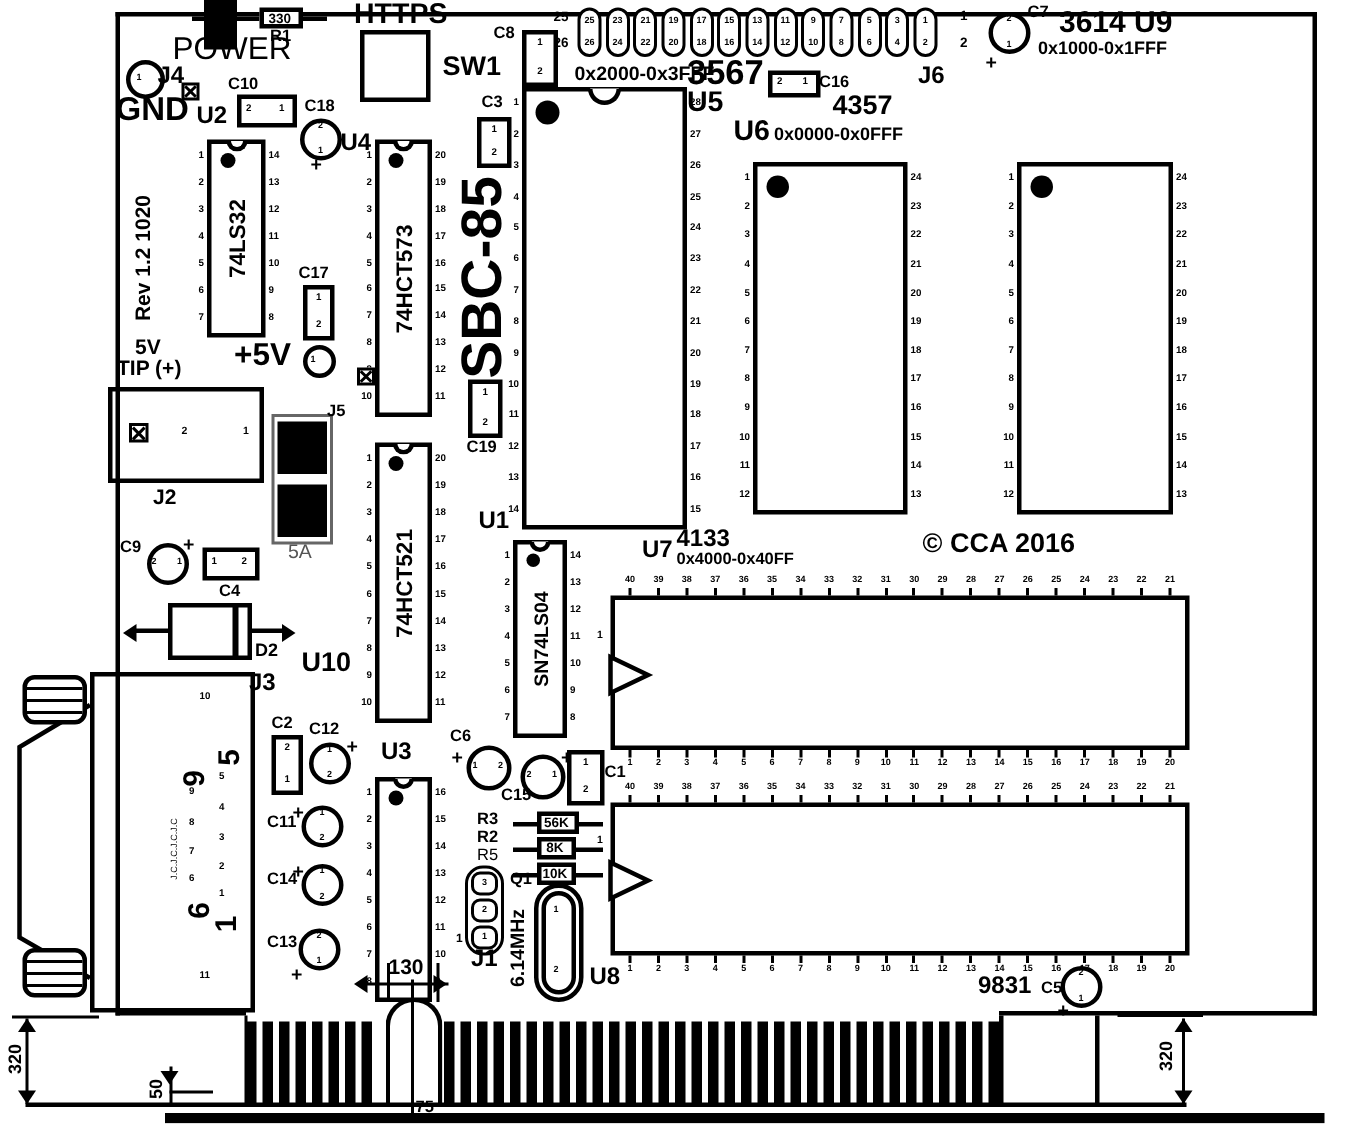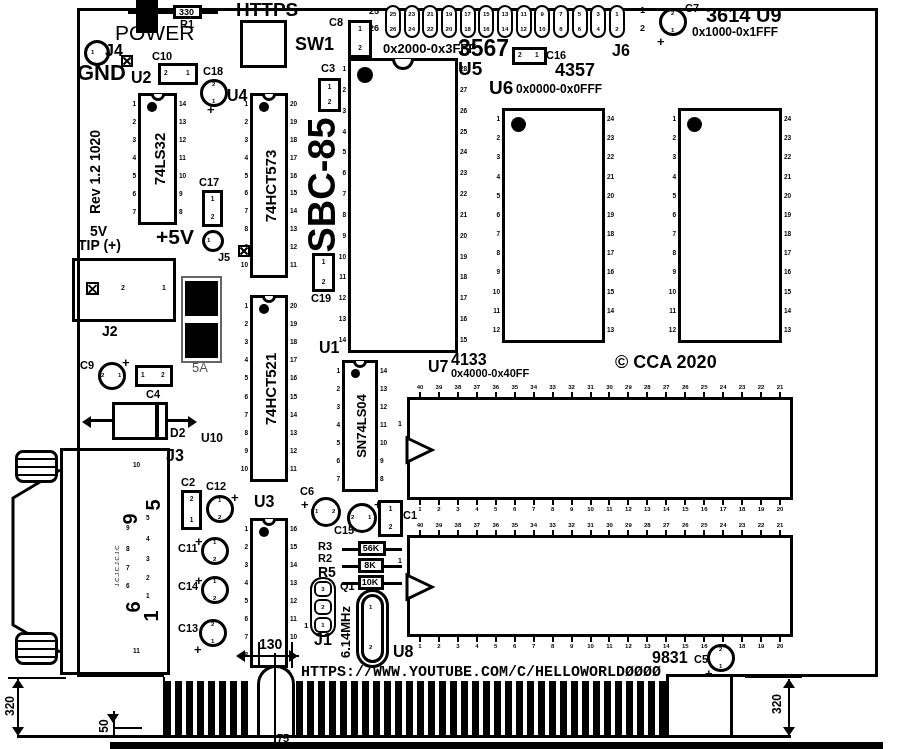--- a/index.html
+++ b/index.html
@@ -632,33 +632,33 @@
     <div class="a" style="left: 105px; top: 43px; font-size: 16px; line-height: 1; white-space: nowrap; font-weight: bold; color: rgb(0, 0, 0);">J4</div>
     <div class="a" style="left: 77px; top: 62px; font-size: 22px; line-height: 1; white-space: nowrap; font-weight: bold; color: rgb(0, 0, 0);">GND</div>
     <div class="a" style="left: 131px; top: 70px; font-size: 16px; line-height: 1; white-space: nowrap; font-weight: bold; color: rgb(0, 0, 0);">U2</div>
     <div class="a" style="left: 152px; top: 51px; font-size: 11px; line-height: 1; white-space: nowrap; font-weight: bold; color: rgb(0, 0, 0);">C10</div>
     <div class="a" style="left: 203px; top: 66px; font-size: 11px; line-height: 1; white-space: nowrap; font-weight: bold; color: rgb(0, 0, 0);">C18</div>
     <div class="a" style="left: 227px; top: 88px; font-size: 16px; line-height: 1; white-space: nowrap; font-weight: bold; color: rgb(0, 0, 0);">U4</div>
     <div class="a" style="left: 199px; top: 177px; font-size: 11px; line-height: 1; white-space: nowrap; font-weight: bold; color: rgb(0, 0, 0);">C17</div>
     <div class="a" style="left: 90px; top: 224px; font-size: 14px; line-height: 1; white-space: nowrap; font-weight: bold; color: rgb(0, 0, 0);">5V</div>
     <div class="a" style="left: 78px; top: 238px; font-size: 14px; line-height: 1; white-space: nowrap; font-weight: bold; color: rgb(0, 0, 0);">TIP (+)</div>
     <div class="a" style="left: 156px; top: 226px; font-size: 21px; line-height: 1; white-space: nowrap; font-weight: bold; color: rgb(0, 0, 0);">+5V</div>
-    <div class="a" style="left: 218px; top: 252px; font-size: 11px; line-height: 1; white-space: nowrap; font-weight: bold; color: rgb(0, 0, 0);">J5</div>
+    <div class="a" style="left: 218px; top: 269px; font-size: 11px; line-height: 1; white-space: nowrap; font-weight: bold; color: rgb(0, 0, 0);">J5</div>
     <div class="a" style="left: 102px; top: 324px; font-size: 14px; line-height: 1; white-space: nowrap; font-weight: bold; color: rgb(0, 0, 0);">J2</div>
     <div class="a" style="left: 192px; top: 361px; font-size: 13px; line-height: 1; white-space: nowrap; font-weight: normal; color: rgb(85, 85, 85);">5A</div>
     <div class="a" style="left: 80px; top: 360px; font-size: 11px; line-height: 1; white-space: nowrap; font-weight: bold; color: rgb(0, 0, 0);">C9</div>
     <div class="a" style="left: 146px; top: 389px; font-size: 11px; line-height: 1; white-space: nowrap; font-weight: bold; color: rgb(0, 0, 0);">C4</div>
     <div class="a" style="left: 170px; top: 427px; font-size: 12px; line-height: 1; white-space: nowrap; font-weight: bold; color: rgb(0, 0, 0);">D2</div>
     <div class="a" style="left: 166px; top: 448px; font-size: 16px; line-height: 1; white-space: nowrap; font-weight: bold; color: rgb(0, 0, 0);">J3</div>
     <div class="a" style="left: 181px; top: 477px; font-size: 11px; line-height: 1; white-space: nowrap; font-weight: bold; color: rgb(0, 0, 0);">C2</div>
     <div class="a" style="left: 206px; top: 481px; font-size: 11px; line-height: 1; white-space: nowrap; font-weight: bold; color: rgb(0, 0, 0);">C12</div>
     <div class="a" style="left: 178px; top: 543px; font-size: 11px; line-height: 1; white-space: nowrap; font-weight: bold; color: rgb(0, 0, 0);">C11</div>
     <div class="a" style="left: 178px; top: 581px; font-size: 11px; line-height: 1; white-space: nowrap; font-weight: bold; color: rgb(0, 0, 0);">C14</div>
     <div class="a" style="left: 178px; top: 623px; font-size: 11px; line-height: 1; white-space: nowrap; font-weight: bold; color: rgb(0, 0, 0);">C13</div>
-    <div class="a" style="left: 201px; top: 432px; font-size: 12px; line-height: 1; white-space: nowrap; font-weight: bold; color: rgb(0, 0, 0);">U10</div>
+    <div class="a" style="left: 201px; top: 432px; font-size: 18px; line-height: 1; white-space: nowrap; font-weight: bold; color: rgb(0, 0, 0);">U10</div>
     <div class="a" style="left: 254px; top: 494px; font-size: 16px; line-height: 1; white-space: nowrap; font-weight: bold; color: rgb(0, 0, 0);">U3</div>
     <div class="a" style="left: 259px; top: 637px; font-size: 14px; line-height: 1; white-space: nowrap; font-weight: bold; color: rgb(0, 0, 0);">130</div>
     <div class="a" style="left: 277px; top: 733px; font-size: 11px; line-height: 1; white-space: nowrap; font-weight: bold; color: rgb(0, 0, 0);">75</div>
     <div class="a" style="left: 321px; top: 63px; font-size: 11px; line-height: 1; white-space: nowrap; font-weight: bold; color: rgb(0, 0, 0);">C3</div>
     <div class="a" style="left: 311px; top: 293px; font-size: 11px; line-height: 1; white-space: nowrap; font-weight: bold; color: rgb(0, 0, 0);">C19</div>
     <div class="a" style="left: 329px; top: 17px; font-size: 11px; line-height: 1; white-space: nowrap; font-weight: bold; color: rgb(0, 0, 0);">C8</div>
     <div class="a" style="left: 383px; top: 42px; font-size: 13px; line-height: 1; white-space: nowrap; font-weight: bold; color: rgb(0, 0, 0);">0x2000-0x3FFF</div>
     <div class="a" style="left: 458px; top: 37px; font-size: 23px; line-height: 1; white-space: nowrap; font-weight: bold; color: rgb(0, 0, 0);">3567</div>
     <div class="a" style="left: 458px; top: 59px; font-size: 19px; line-height: 1; white-space: nowrap; font-weight: bold; color: rgb(0, 0, 0);">U5</div>
     <div class="a" style="left: 546px; top: 50px; font-size: 11px; line-height: 1; white-space: nowrap; font-weight: bold; color: rgb(0, 0, 0);">C16</div>
@@ -666,33 +666,32 @@
     <div class="a" style="left: 489px; top: 78px; font-size: 19px; line-height: 1; white-space: nowrap; font-weight: bold; color: rgb(0, 0, 0);">U6</div>
     <div class="a" style="left: 516px; top: 83px; font-size: 12px; line-height: 1; white-space: nowrap; font-weight: bold; color: rgb(0, 0, 0);">0x0000-0x0FFF</div>
     <div class="a" style="left: 612px; top: 43px; font-size: 16px; line-height: 1; white-space: nowrap; font-weight: bold; color: rgb(0, 0, 0);">J6</div>
     <div class="a" style="left: 685px; top: 3px; font-size: 11px; line-height: 1; white-space: nowrap; font-weight: bold; color: rgb(0, 0, 0);">C7</div>
     <div class="a" style="left: 706px; top: 5px; font-size: 20px; line-height: 1; white-space: nowrap; font-weight: bold; color: rgb(0, 0, 0);">3614 U9</div>
     <div class="a" style="left: 692px; top: 26px; font-size: 12px; line-height: 1; white-space: nowrap; font-weight: bold; color: rgb(0, 0, 0);">0x1000-0x1FFF</div>
     <div class="a" style="left: 319px; top: 340px; font-size: 16px; line-height: 1; white-space: nowrap; font-weight: bold; color: rgb(0, 0, 0);">U1</div>
     <div class="a" style="left: 428px; top: 359px; font-size: 16px; line-height: 1; white-space: nowrap; font-weight: bold; color: rgb(0, 0, 0);">U7</div>
     <div class="a" style="left: 451px; top: 352px; font-size: 16px; line-height: 1; white-space: nowrap; font-weight: bold; color: rgb(0, 0, 0);">4133</div>
     <div class="a" style="left: 451px; top: 368px; font-size: 11px; line-height: 1; white-space: nowrap; font-weight: bold; color: rgb(0, 0, 0);">0x4000-0x40FF</div>
-    <div class="a" style="left: 615px; top: 353px; font-size: 18px; line-height: 1; white-space: nowrap; font-weight: bold; color: rgb(0, 0, 0);">© CCA 2020</div>
+    <div class="a" style="left: 615px; top: 353px; font-size: 18px; line-height: 1; white-space: nowrap; font-weight: bold; color: rgb(0, 0, 0);">© CCA 2016</div>
     <div class="a" style="left: 403px; top: 510px; font-size: 11px; line-height: 1; white-space: nowrap; font-weight: bold; color: rgb(0, 0, 0);">C1</div>
     <div class="a" style="left: 300px; top: 486px; font-size: 11px; line-height: 1; white-space: nowrap; font-weight: bold; color: rgb(0, 0, 0);">C6</div>
     <div class="a" style="left: 334px; top: 525px; font-size: 11px; line-height: 1; white-space: nowrap; font-weight: bold; color: rgb(0, 0, 0);">C15</div>
     <div class="a" style="left: 318px; top: 541px; font-size: 11px; line-height: 1; white-space: nowrap; font-weight: bold; color: rgb(0, 0, 0);">R3</div>
     <div class="a" style="left: 318px; top: 553px; font-size: 11px; line-height: 1; white-space: nowrap; font-weight: bold; color: rgb(0, 0, 0);">R2</div>
-    <div class="a" style="left: 318px; top: 565px; font-size: 14px; line-height: 1; white-space: nowrap; font-weight: bold; color: rgb(0, 0, 0);">R5</div>
+    <div class="a" style="left: 318px; top: 565px; font-size: 11px; line-height: 1; white-space: nowrap; font-weight: normal; color: rgb(0, 0, 0);">R5</div>
     <div class="a" style="left: 340px; top: 581px; font-size: 11px; line-height: 1; white-space: nowrap; font-weight: bold; color: rgb(0, 0, 0);">Q1</div>
     <div class="a" style="left: 314px; top: 632px; font-size: 16px; line-height: 1; white-space: nowrap; font-weight: bold; color: rgb(0, 0, 0);">J1</div>
     <div class="a" style="left: 393px; top: 644px; font-size: 16px; line-height: 1; white-space: nowrap; font-weight: bold; color: rgb(0, 0, 0);">U8</div>
     <div class="a" style="left: 652px; top: 650px; font-size: 16px; line-height: 1; white-space: nowrap; font-weight: bold; color: rgb(0, 0, 0);">9831</div>
     <div class="a" style="left: 694px; top: 654px; font-size: 11px; line-height: 1; white-space: nowrap; font-weight: bold; color: rgb(0, 0, 0);">C5</div>
-    <div class="a" style="left: 301px; top: 665px; font-size: 15px; line-height: 1; white-space: nowrap; font-weight: bold; color: rgb(0, 0, 0); font-family: &quot;Liberation Mono&quot;, monospace;">HTTPS://WWW.YOUTUBE.COM/C/HELLOWORLDØØØØ</div>
     <div class="a" style="left: 95px; top: 172px; font-size: 14px; line-height: 1; white-space: nowrap; font-weight: bold; transform: translate(-50%, -50%) rotate(-90deg);">Rev 1.2  1020</div>
     <div class="a" style="left: 322px; top: 185px; font-size: 38px; line-height: 1; white-space: nowrap; font-weight: bold; transform: translate(-50%, -50%) rotate(-90deg);">SBC-85</div>
     <div class="a" style="left: 345px; top: 632px; font-size: 13px; line-height: 1; white-space: nowrap; font-weight: bold; transform: translate(-50%, -50%) rotate(-90deg);">6.14MHz</div>
     <div class="a" style="left: 104px; top: 726px; font-size: 12px; line-height: 1; white-space: nowrap; font-weight: bold; transform: translate(-50%, -50%) rotate(-90deg);">50</div>
     <div class="a" style="left: 10px; top: 706px; font-size: 12px; line-height: 1; white-space: nowrap; font-weight: bold; transform: translate(-50%, -50%) rotate(-90deg);">320</div>
     <div class="a" style="left: 777px; top: 704px; font-size: 12px; line-height: 1; white-space: nowrap; font-weight: bold; transform: translate(-50%, -50%) rotate(-90deg);">320</div>
     <div class="a" style="left: 153px; top: 505px; font-size: 20px; line-height: 1; white-space: nowrap; font-weight: bold; transform: translate(-50%, -50%) rotate(-90deg);">5</div>
     <div class="a" style="left: 130px; top: 519px; font-size: 20px; line-height: 1; white-space: nowrap; font-weight: bold; transform: translate(-50%, -50%) rotate(-90deg);">9</div>
     <div class="a" style="left: 133px; top: 607px; font-size: 20px; line-height: 1; white-space: nowrap; font-weight: bold; transform: translate(-50%, -50%) rotate(-90deg);">6</div>
     <div class="a" style="left: 151px; top: 616px; font-size: 20px; line-height: 1; white-space: nowrap; font-weight: bold; transform: translate(-50%, -50%) rotate(-90deg);">1</div>

